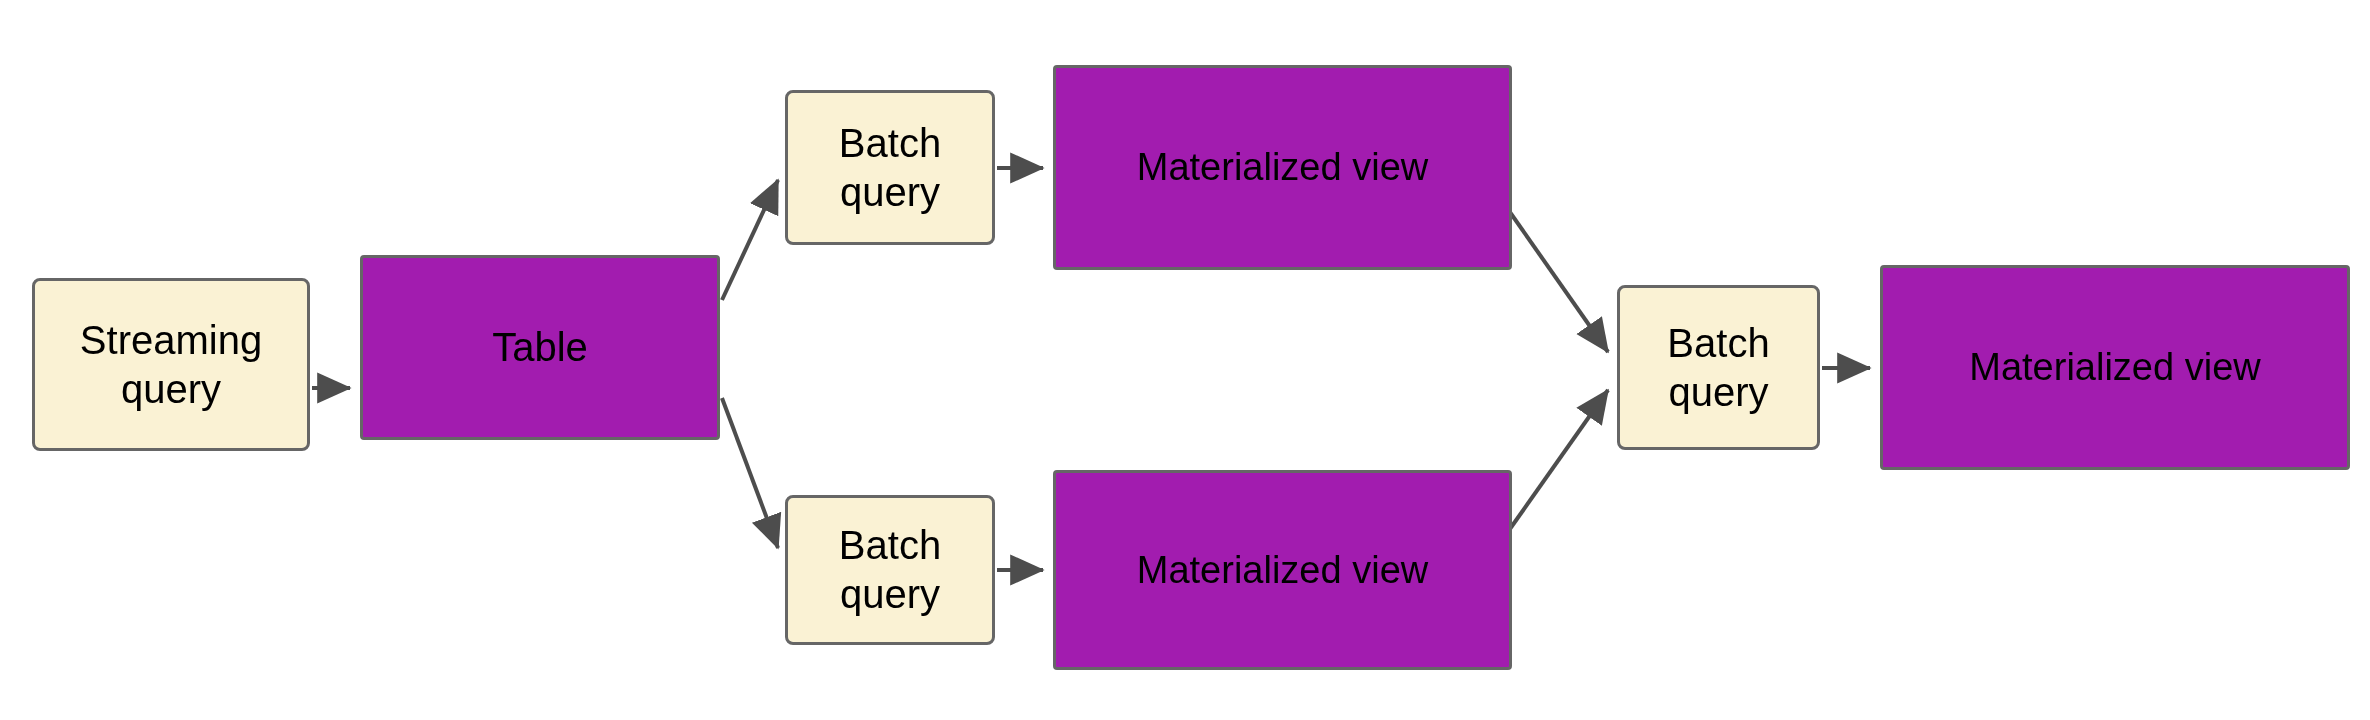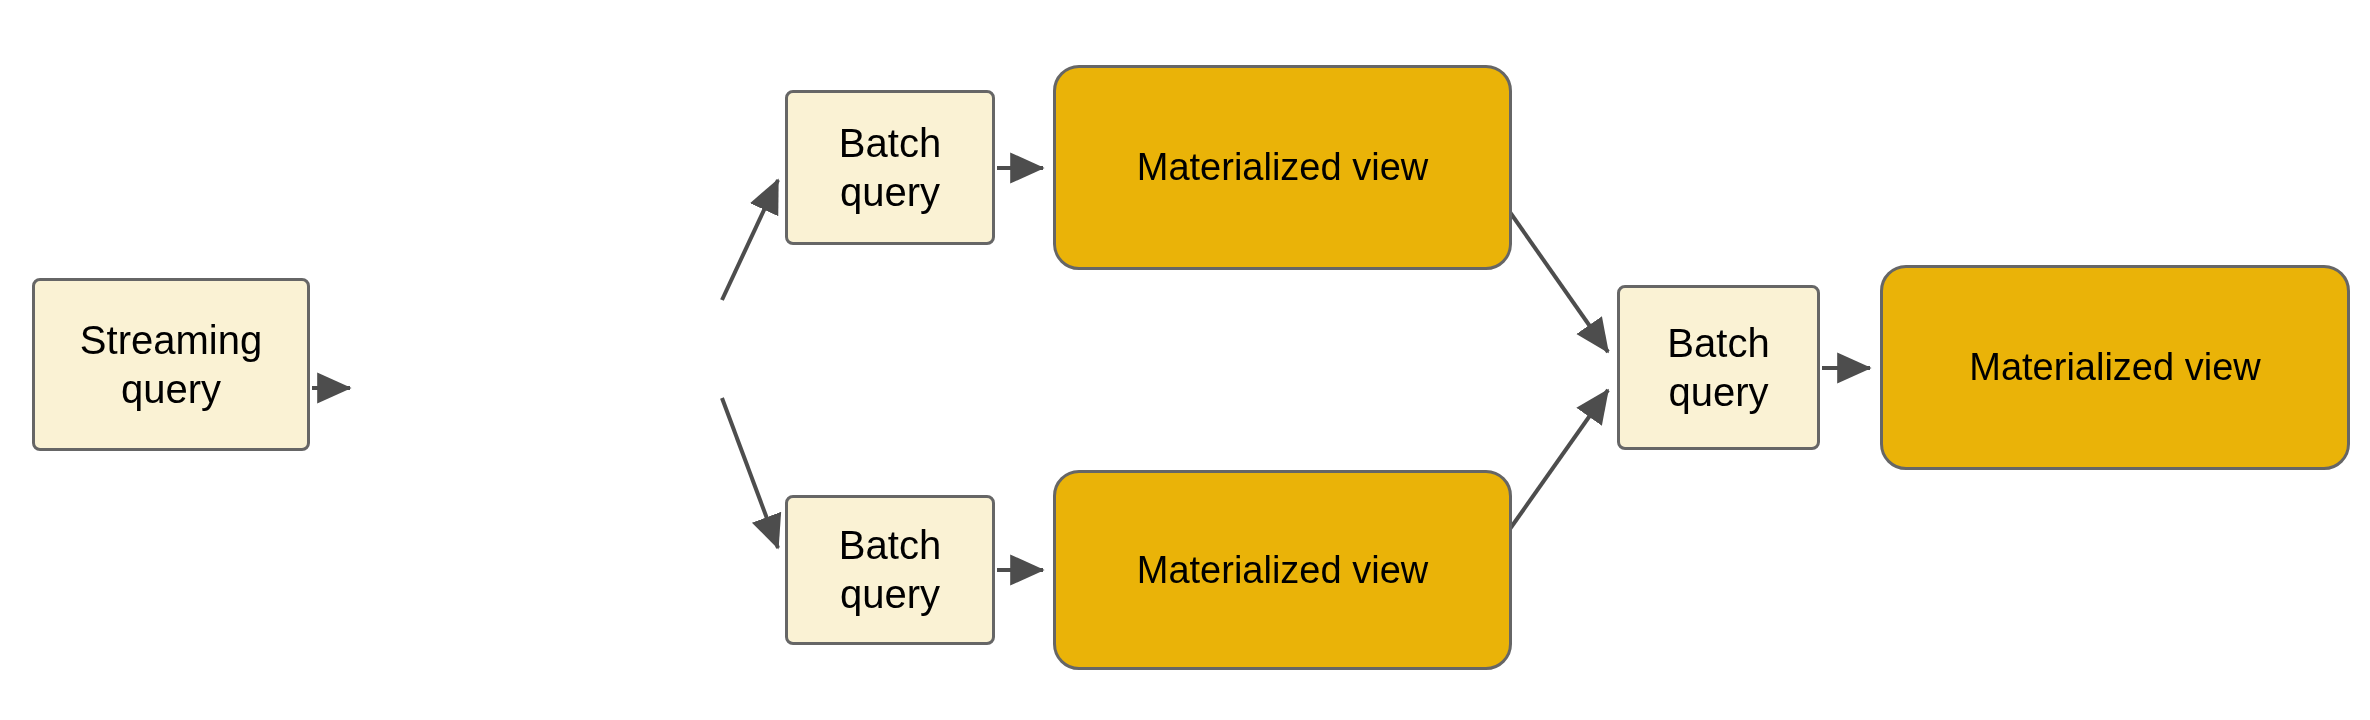--- a/index.html
+++ b/index.html
@@ -37,23 +37,23 @@
     line-height: 1.22;
     white-space: pre-line;
     z-index: 2;
   }
   .node.process {
     background: #faf2d4;
     border: 3px solid #666666;
     border-radius: 8px;
   }
   .node.store {
-    background: #eab308;
+    background: #a21caf;
     border: 3px solid #666666;
-    border-radius: 26px;
+    border-radius: 4px;
   }
   .fs-lg { font-size: 40px; }
   .fs-md { font-size: 38px; }
 </style>
 </head>
 <body>
 
 <div id="canvas">
 
   <svg id="edges" viewBox="0 0 2370 720" width="2370" height="720" xmlns="http://www.w3.org/2000/svg">
@@ -80,20 +80,23 @@
 
       <line x1="1822" y1="368" x2="1870" y2="368" marker-end="url(#arrowhead)"></line>
     </g>
   </svg>
 
   <div class="node process fs-lg" style="left:32px; top:278px; width:278px; height:173px;text-align:center;">
     <span>Streaming
 query</span>
   </div>
 
+  <div class="node store fs-lg" style="left:360px; top:255px; width:360px; height:185px;">
+    <span>Table</span>
+  </div>
 
   <div class="node process fs-lg" style="left:785px; top:90px; width:210px; height:155px;">
     <span>Batch
 query</span>
   </div>
 
   <div class="node store fs-md" style="left:1053px; top:65px; width:459px; height:205px;">
     <span>Materialized view</span>
   </div>
 

